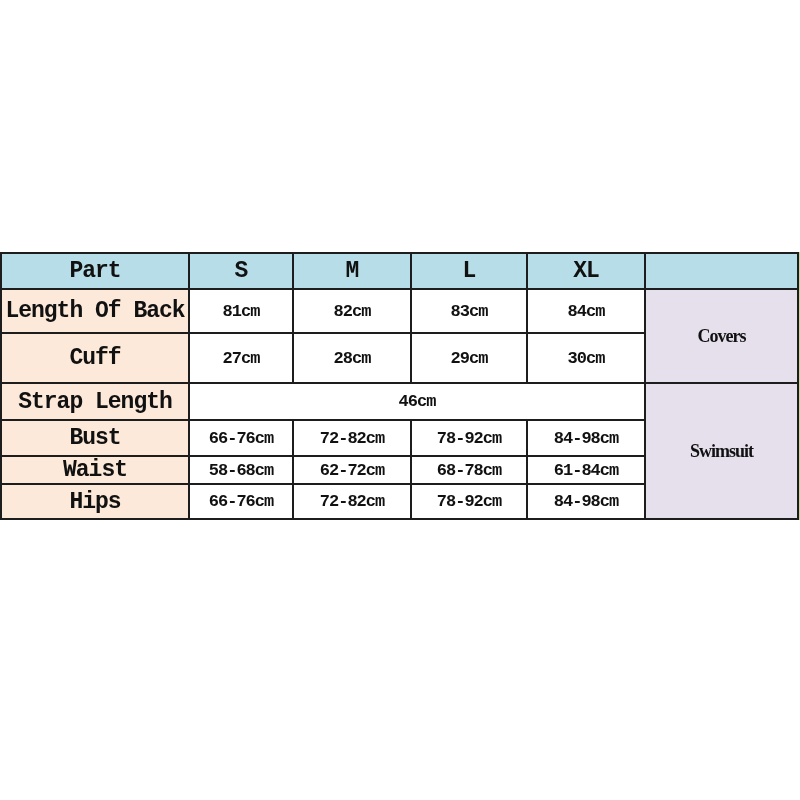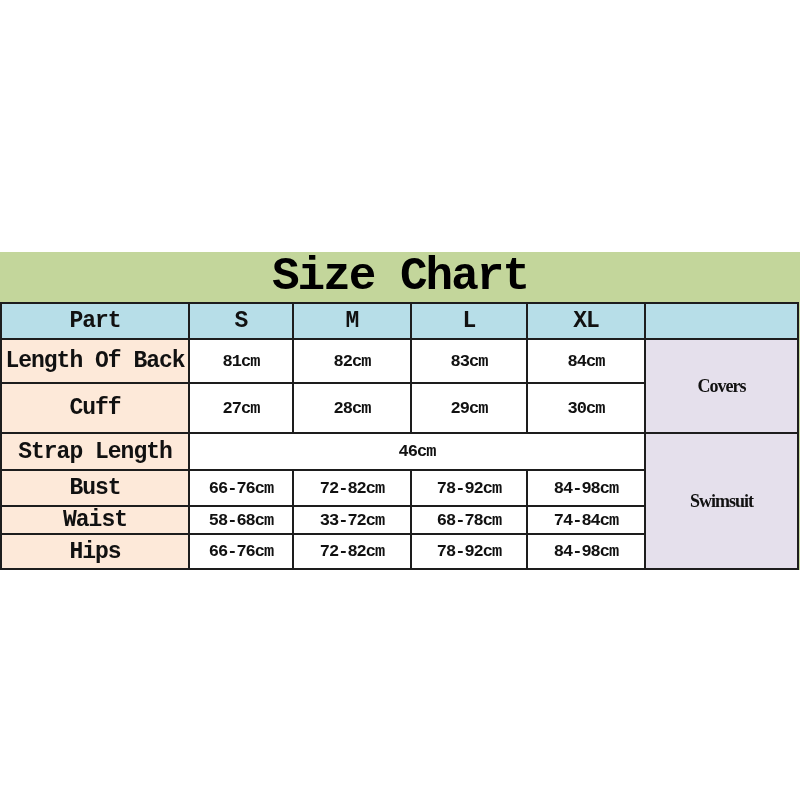--- a/index.html
+++ b/index.html
@@ -81,21 +81,20 @@
   .r-strap{height:37px;}
   .r-bust{height:36px;}
   .r-waist{height:26px;}
   .r-hips{height:35px;margin-left:16px;}
 </style>
 </head>
 <body>
 
 <div class="stage">
   <div class="chart-block">
-    <div class="title">Size Chart</div>
     <table class="size-table">
       <colgroup>
         <col style="width:188px">
         <col style="width:104px">
         <col style="width:118px">
         <col style="width:116px">
         <col style="width:118px">
         <col style="width:153px">
       </colgroup>
       <tbody>
@@ -130,23 +129,23 @@
         <tr class="r-bust">
           <td class="c-part">Bust</td>
           <td class="c-data">66-76cm</td>
           <td class="c-data">72-82cm</td>
           <td class="c-data">78-92cm</td>
           <td class="c-data">84-98cm</td>
         </tr>
         <tr class="r-waist">
           <td class="c-part">Waist</td>
           <td class="c-data">58-68cm</td>
-          <td class="c-data">33-72cm</td>
+          <td class="c-data">62-72cm</td>
           <td class="c-data">68-78cm</td>
-          <td class="c-data">74-84cm</td>
+          <td class="c-data">61-84cm</td>
         </tr>
         <tr class="r-hips">
           <td class="c-part">Hips</td>
           <td class="c-data">66-76cm</td>
           <td class="c-data">72-82cm</td>
           <td class="c-data">78-92cm</td>
           <td class="c-data">84-98cm</td>
         </tr>
       </tbody>
     </table>

